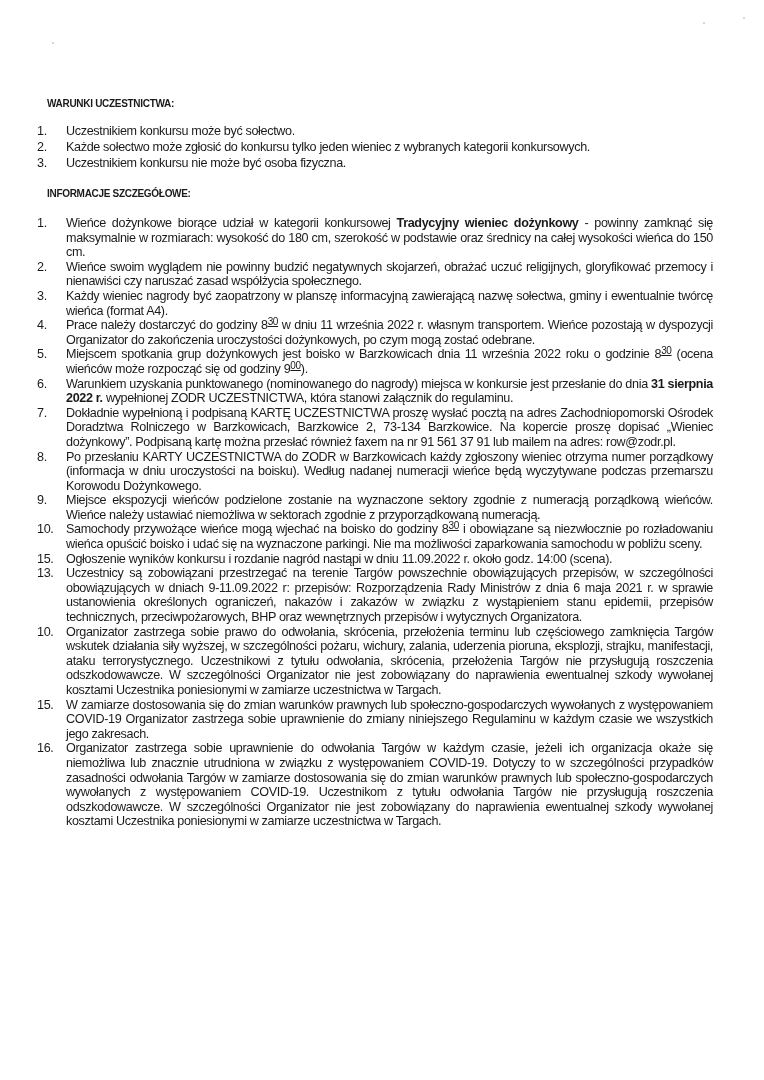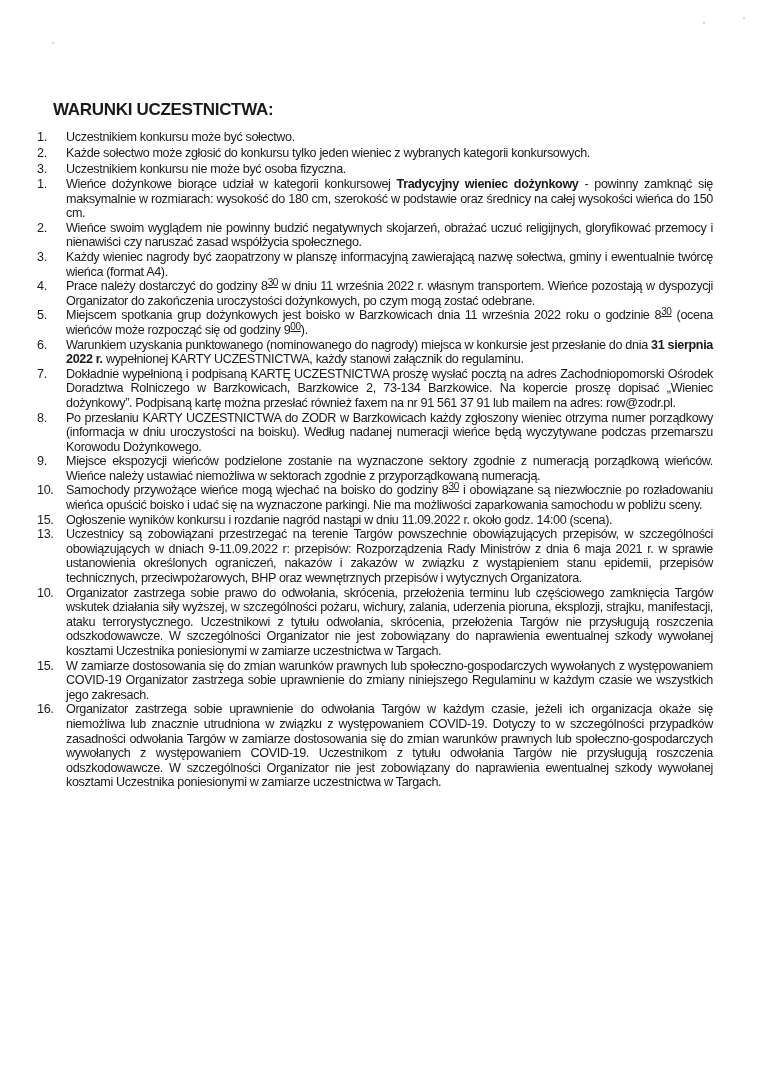--- a/index.html
+++ b/index.html
@@ -1,19 +1,19 @@
 <!DOCTYPE html>
 <html><head>
 <meta charset="utf-8">
 <style>
   html, body { margin: 0; padding: 0; background: #ffffff; }
   body { width: 764px; height: 1080px; position: relative; overflow: hidden;
          font-family: "Liberation Sans", sans-serif; color: #1a1a1a; }
   .page { position: absolute; left: 37px; top: 86px; width: 676px; }
-  .heading { font-weight: bold; font-size: 17px; letter-spacing: -0.3px; line-height: 15px; margin: 16px; }
+  .heading { font-weight: bold; font-size: 10px; letter-spacing: -0.3px; line-height: 15px; margin: 10px; }
   .list { margin: 0; padding: 0; list-style: none; }
   .item { display: flex; font-size: 12.6px; letter-spacing: -0.35px; line-height: 14.6px; }
   .num { width: 29px; flex: none; }
   .txt { flex: 1; text-align: justify; }
   .cond .item { line-height: 16px; }
   .h1 { margin-bottom: 12px; }
   .h2 { margin-top: 15px; margin-bottom: 15px; }
   b { font-weight: bold; }
   sup.u { font-size: 10px; text-decoration: underline; vertical-align: 4px; line-height: 0; }
   .speck { position: absolute; width: 2px; height: 2px; background: #d8d8d8; }
@@ -35,20 +35,21 @@
     <li class="item">
         <span class="num">2.</span>
         <span class="txt">Każde sołectwo może zgłosić do konkursu tylko jeden wieniec z wybranych kategorii konkursowych.</span>
       </li>
     <li class="item">
         <span class="num">3.</span>
         <span class="txt">Uczestnikiem konkursu nie może być osoba fizyczna.</span>
       </li>
   </ol>
 
+  <h2 class="heading h2">INFORMACJE SZCZEGÓŁOWE:</h2>
   <ol class="list">
     <li class="item">
         <span class="num">1.</span>
         <span class="txt"><span>Wieńce dożynkowe biorące udział w kategorii konkursowej </span><b>Tradycyjny wieniec dożynkowy</b><span>  - powinny zamknąć się maksymalnie w rozmiarach: wysokość do 180 cm, szerokość w podstawie oraz średnicy na całej wysokości wieńca do 150 cm.</span></span>
       </li>
     <li class="item">
         <span class="num">2.</span>
         <span class="txt">Wieńce swoim wyglądem nie powinny budzić negatywnych skojarzeń, obrażać uczuć religijnych, gloryfikować przemocy i nienawiści czy naruszać zasad współżycia społecznego.</span>
       </li>
     <li class="item">
@@ -58,21 +59,21 @@
     <li class="item">
         <span class="num">4.</span>
         <span class="txt"><span>Prace należy dostarczyć do godziny 8</span><sup class="u">30</sup><span> w dniu 11 września 2022 r. własnym transportem. Wieńce pozostają w dyspozycji Organizator do zakończenia uroczystości dożynkowych, po czym mogą zostać odebrane.</span></span>
       </li>
     <li class="item">
         <span class="num">5.</span>
         <span class="txt"><span>Miejscem spotkania grup dożynkowych jest boisko w Barzkowicach dnia 11 września 2022 roku o godzinie 8</span><sup class="u">30</sup><span> (ocena wieńców może rozpocząć się od godziny 9</span><sup class="u">00</sup><span>).</span></span>
       </li>
     <li class="item">
         <span class="num">6.</span>
-        <span class="txt"><span>Warunkiem uzyskania punktowanego (nominowanego do nagrody) miejsca w konkursie jest przesłanie do dnia </span><b>31 sierpnia 2022 r.</b><span> wypełnionej KARTY UCZESTNICTWA, każdy stanowi załącznik do regulaminu.</span></span>
+        <span class="txt"><span>Warunkiem uzyskania punktowanego (nominowanego do nagrody) miejsca w konkursie jest przesłanie do dnia </span><b>31 sierpnia 2022 r.</b><span> wypełnionej ZODR UCZESTNICTWA, która stanowi załącznik do regulaminu.</span></span>
       </li>
     <li class="item">
         <span class="num">7.</span>
         <span class="txt">Dokładnie wypełnioną i podpisaną KARTĘ UCZESTNICTWA proszę wysłać pocztą na adres Zachodniopomorski Ośrodek Doradztwa Rolniczego w Barzkowicach, Barzkowice 2,  73-134 Barzkowice. Na kopercie proszę dopisać „Wieniec dożynkowy”. Podpisaną kartę można przesłać również faxem na nr 91 561 37 91 lub mailem na adres: row@zodr.pl.</span>
       </li>
     <li class="item">
         <span class="num">8.</span>
         <span class="txt">Po przesłaniu KARTY UCZESTNICTWA do ZODR w Barzkowicach każdy zgłoszony wieniec otrzyma numer porządkowy (informacja w dniu uroczystości na boisku). Według nadanej numeracji wieńce będą wyczytywane podczas przemarszu Korowodu Dożynkowego.</span>
       </li>
     <li class="item">

